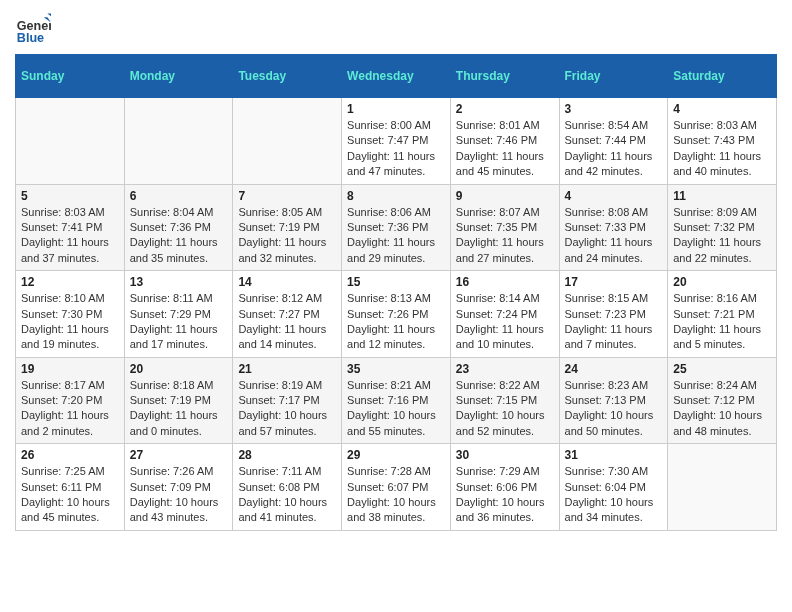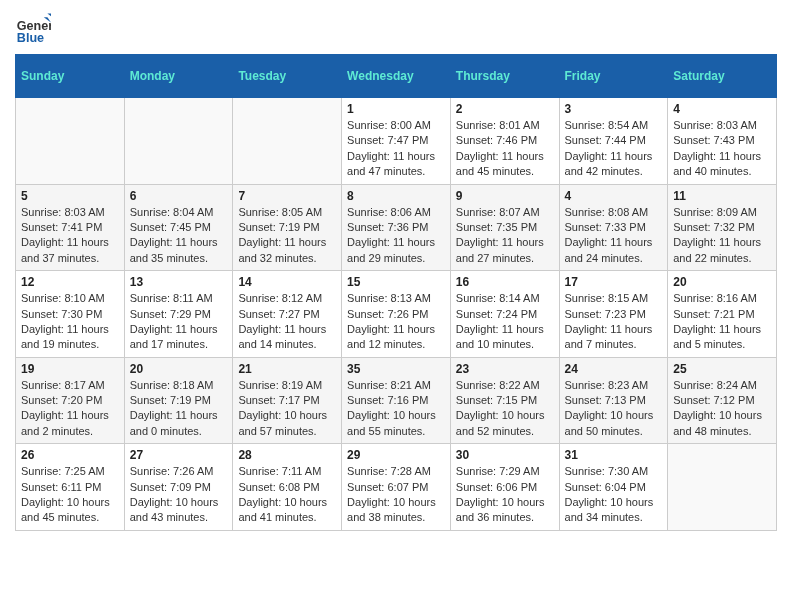--- a/index.html
+++ b/index.html
@@ -167,21 +167,21 @@
           <td>
             <span class="day-num">5</span>
             <div class="day-info">Sunrise: 8:03 AM
 Sunset: 7:41 PM
 Daylight: 11 hours
 and 37 minutes.</div>
           </td>
           <td>
             <span class="day-num">6</span>
             <div class="day-info">Sunrise: 8:04 AM
-Sunset: 7:45 PM
+Sunset: 7:36 PM
 Daylight: 11 hours
 and 35 minutes.</div>
           </td>
           <td>
             <span class="day-num">7</span>
             <div class="day-info">Sunrise: 8:05 AM
 Sunset: 7:19 PM
 Daylight: 11 hours
 and 32 minutes.</div>
           </td>

